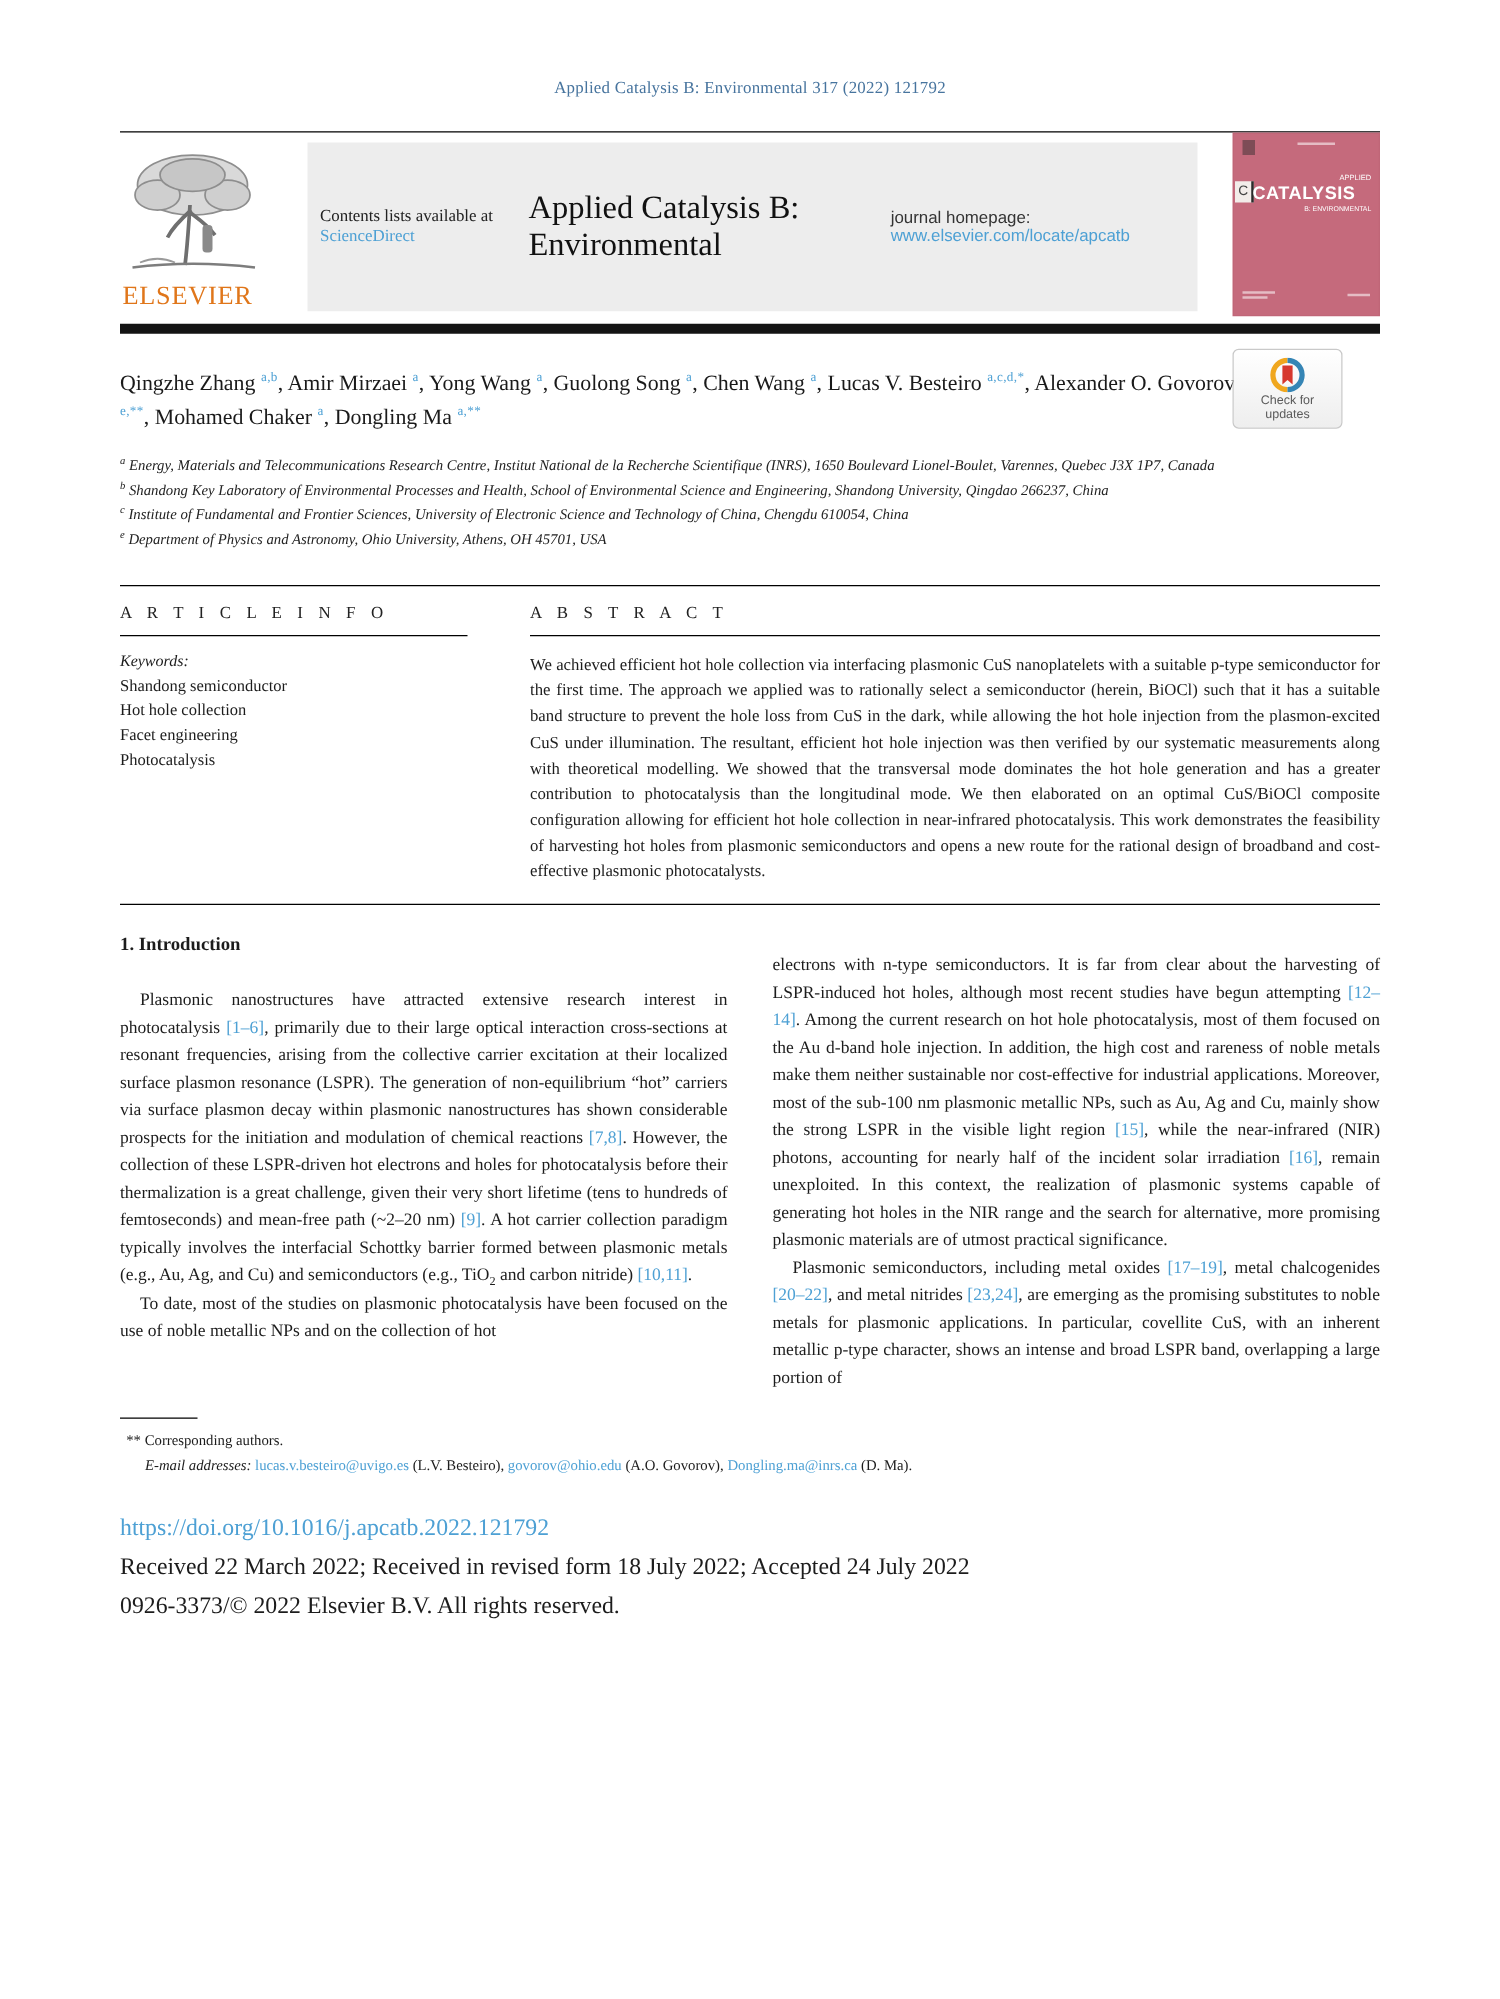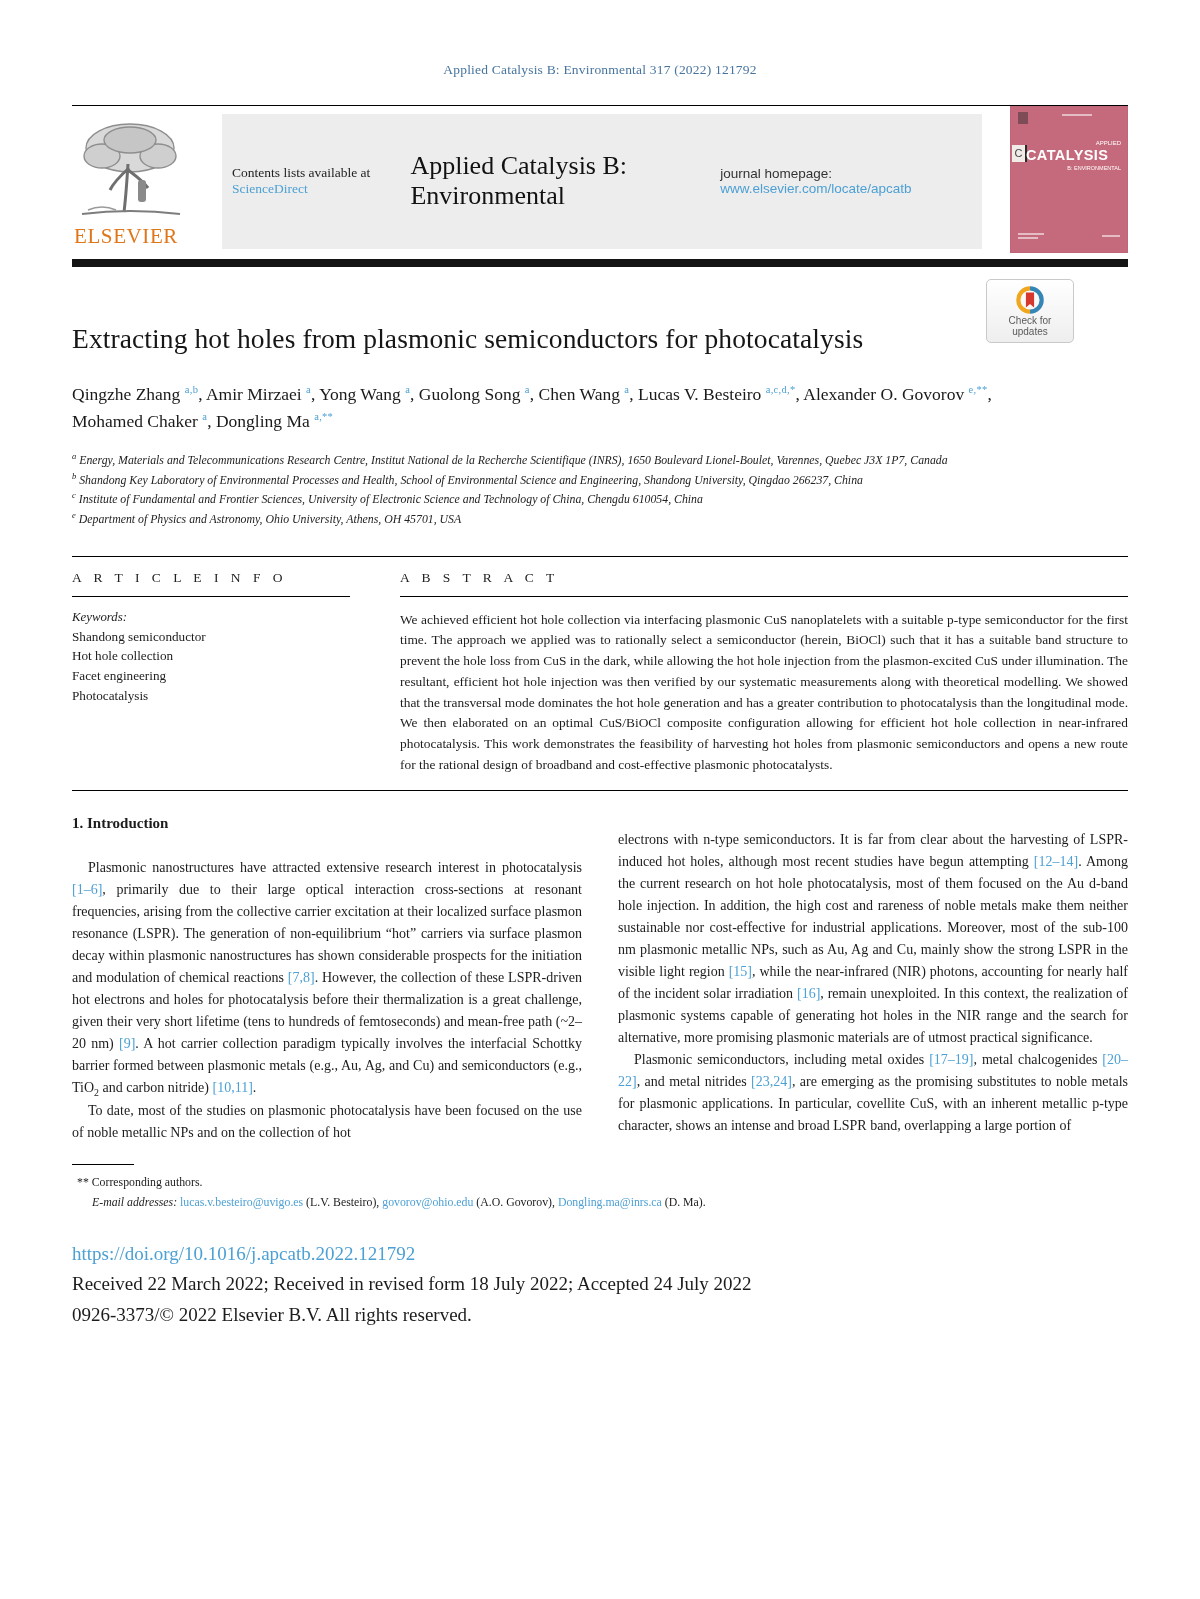--- a/index.html
+++ b/index.html
@@ -1,20 +1,20 @@
 <!DOCTYPE html>
 <html><head>
 <meta charset="utf-8">
 <style>
   html,body{margin:0;padding:0;}
   body{
     width:1200px;height:1599px;background:#ffffff;overflow:hidden;
     font-family:"Liberation Serif",serif;color:#1c1c1c;position:relative;
   }
-  .page{padding:0 72px;}
+  .page{padding:0 96px;}
 
   
   .citation{padding-top:62px;text-align:center;font-size:13.5px;color:#47749e;letter-spacing:.2px;}
 
   .rule-thin{border-top:1.4px solid #000;margin-top:27px;}
 
   
   .masthead{display:flex;margin-top:8px;height:135px;align-items:stretch;}
   .logo-block{width:150px;display:flex;flex-direction:column;align-items:flex-start;justify-content:flex-end;}
   .elsevier-word{font-size:21px;color:#e0761a;letter-spacing:.6px;margin:2px 0 0 2px;}
@@ -129,21 +129,20 @@
       <div class="cover-catalysis">CATALYSIS</div>
       <div class="cover-sub">B: ENVIRONMENTAL</div>
       <div class="cover-mark" style="bottom:18px;left:8px;width:26px;height:2px;"></div>
       <div class="cover-mark" style="bottom:14px;left:8px;width:20px;height:2px;"></div>
       <div class="cover-mark" style="bottom:16px;right:8px;width:18px;height:2px;"></div>
     </div>
   </div>
 
   <div class="bar-thick"></div>
 
-  <h1 class="article-title" style="font-weight:normal;">Extracting hot holes from plasmonic semiconductors for photocatalysis</h1>
 
   <div class="authors"><span>Qingzhe Zhang </span><sup class="asup">a,b</sup>, <span>Amir Mirzaei </span><sup class="asup">a</sup>, <span>Yong Wang </span><sup class="asup">a</sup>, <span>Guolong Song </span><sup class="asup">a</sup>, <span>Chen Wang </span><sup class="asup">a</sup>, <span>Lucas V. Besteiro </span><sup class="asup">a,c,d,*</sup>, <span>Alexander O. Govorov </span><sup class="asup">e,**</sup>, <span>Mohamed Chaker </span><sup class="asup">a</sup>, <span>Dongling Ma </span><sup class="asup">a,**</sup></div>
 
   <div class="affils">
       <div class="affil"><sup>a</sup> Energy, Materials and Telecommunications Research Centre, Institut National de la Recherche Scientifique (INRS), 1650 Boulevard Lionel-Boulet, Varennes, Quebec J3X 1P7, Canada</div>
       <div class="affil"><sup>b</sup> Shandong Key Laboratory of Environmental Processes and Health, School of Environmental Science and Engineering, Shandong University, Qingdao 266237, China</div>
       <div class="affil"><sup>c</sup> Institute of Fundamental and Frontier Sciences, University of Electronic Science and Technology of China, Chengdu 610054, China</div>
       <div class="affil"><sup>e</sup> Department of Physics and Astronomy, Ohio University, Athens, OH 45701, USA</div>
     </div>
 

